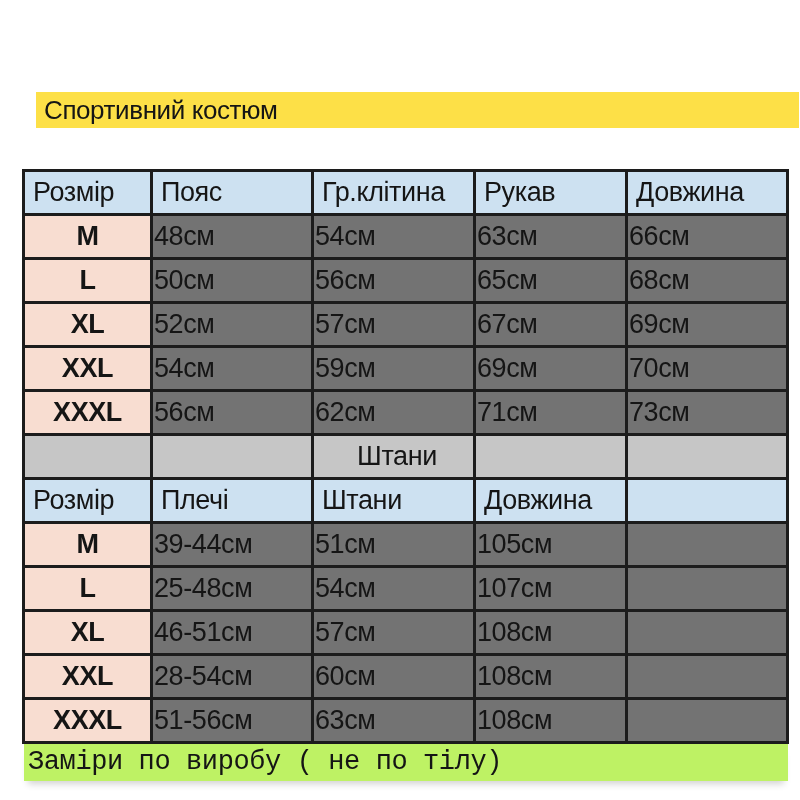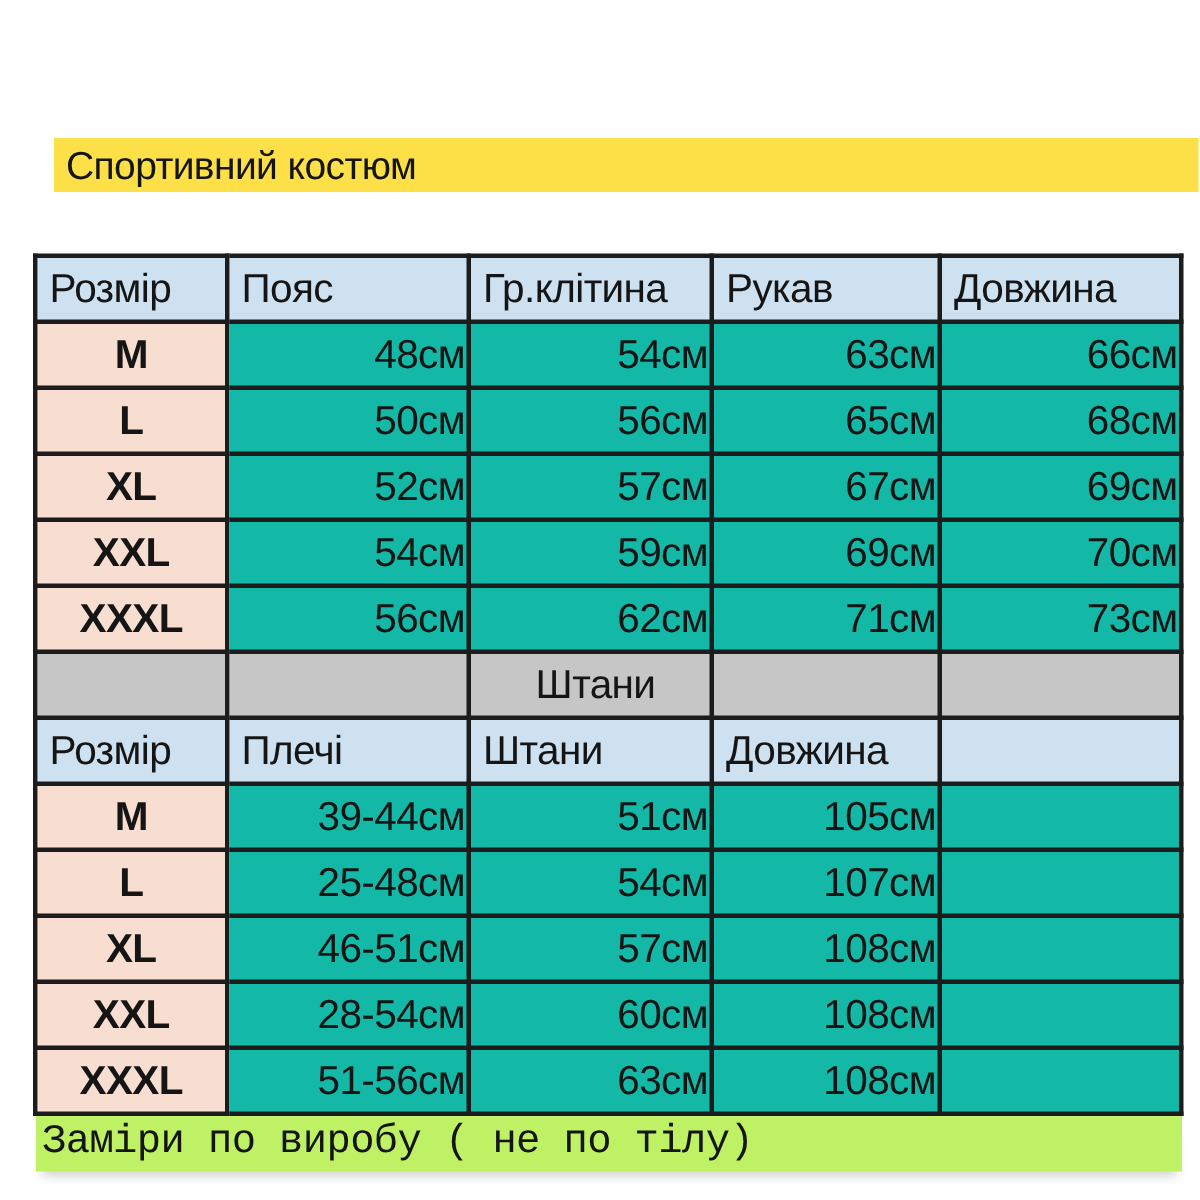--- a/index.html
+++ b/index.html
@@ -15,21 +15,21 @@
   }
   .titlebar .product{padding-left:8px;}
   .titlebar .section{position:absolute;left:296px;top:0;}
   table{border-collapse:collapse;table-layout:fixed;width:764px;margin-top:41px;}
   td{
     border:3px solid #1c1c1c;height:39px;font-size:27px;
     overflow:hidden;white-space:nowrap;
   }
   td.head{background:#cde1f1;text-align:left;padding-left:8px;}
   td.size{background:#f8ddd1;font-weight:bold;text-align:center;}
-  td.val{background:#14b8a6;text-align:right;}
+  td.val{background:#737373;text-align:left;}
   tr.grayrow td{background:#c6c6c6;}
   tr.grayrow td.lbl{text-align:center;padding-left:8px;}
   .footerbar{
     height:37px;line-height:37px;background:#bef264;font-size:27px;
     padding-left:4px;margin-left:2px;width:760px;
     box-shadow:0 7px 7px -4px rgba(0,0,0,0.18);
     font-family:Liberation Mono, monospace;
   }
 </style>
 </head>

